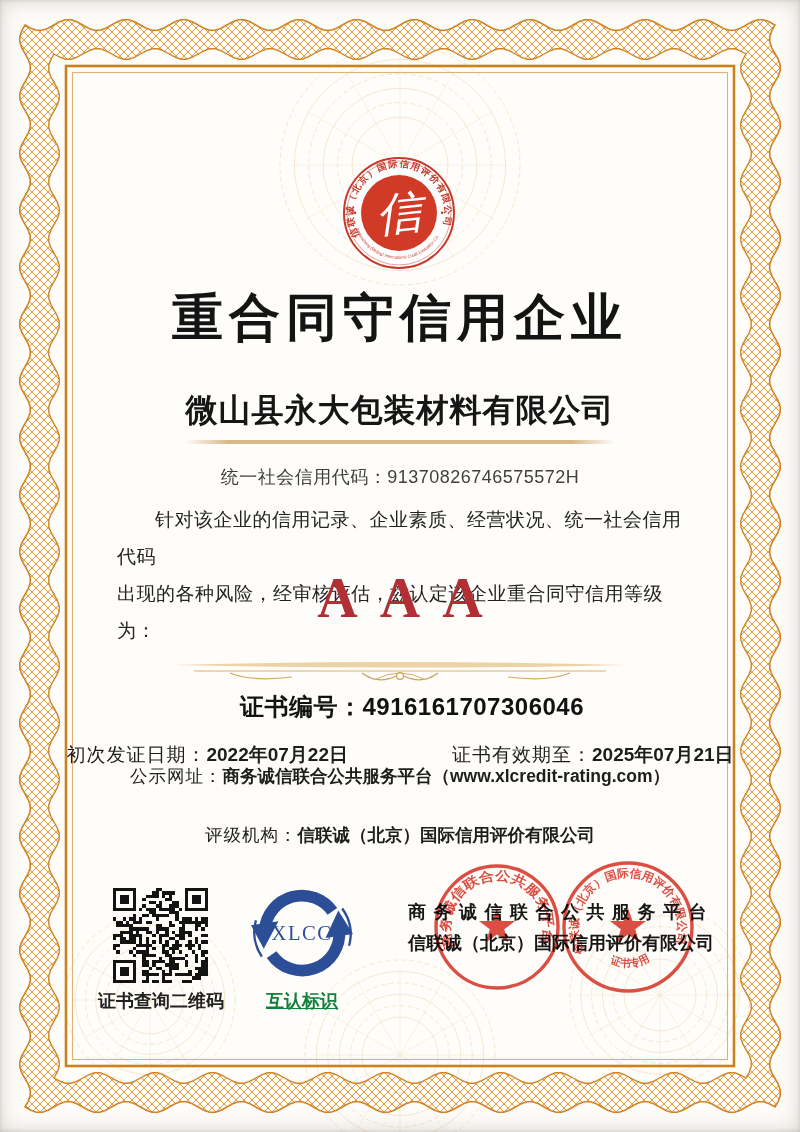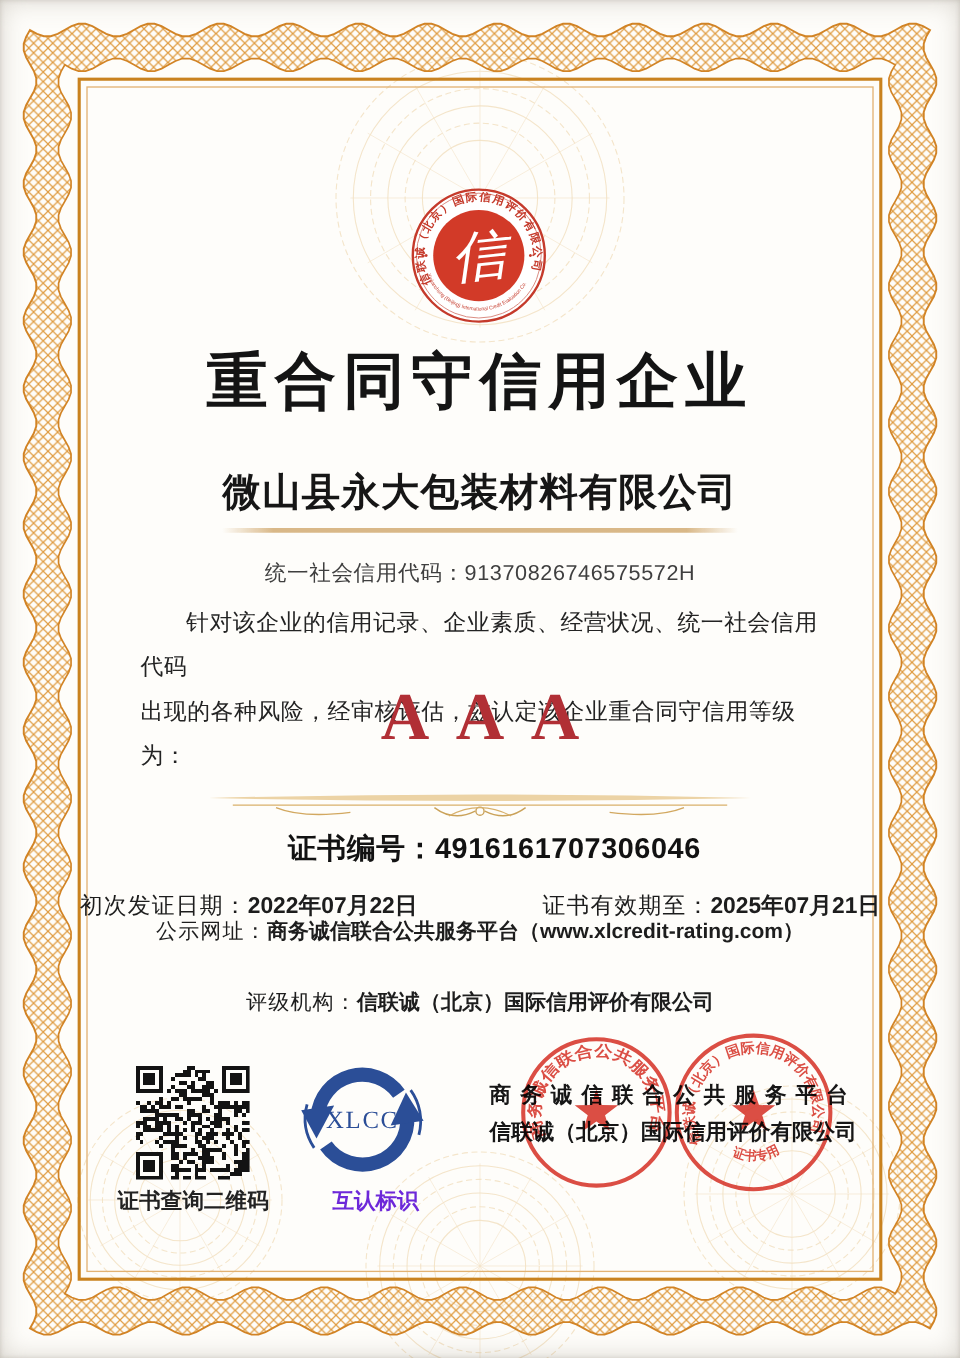--- a/index.html
+++ b/index.html
@@ -62,23 +62,23 @@
   .dates-row .val,.info-line .val{font-weight:600;}
   .info-line{left:0;right:0;text-align:center;font-size:17.5px;color:#1d1d1d;}
   .website-line{top:752px;margin-top:12px;}
   .agency-line{top:823px;}
 
   .qr{left:113px;top:888px;width:95px;height:95px;}
   .qr-caption{left:83px;top:989px;width:156px;text-align:center;
     font-size:18px;font-weight:700;color:#222;
     font-family:"Liberation Serif","DejaVu Serif",serif;}
   .xlcc{left:243px;top:882px;width:118px;height:102px;}
-  .xlcc-caption{left:254px;top:989px;width:118px;text-align:center;
-    font-size:18px;font-weight:700;color:#6d28d9;
-    font-family:"Liberation Serif","DejaVu Serif",serif;}
+  .xlcc-caption{left:243px;top:989px;width:118px;text-align:center;
+    font-size:18px;font-weight:700;color:#15803d;
+    font-family:"Liberation Serif","DejaVu Serif",serif;text-decoration:underline;}
 
   .issuer-lines{left:408px;top:900px;width:306px;z-index:6;}
   .issuer-lines .line1{font-size:18px;font-weight:700;letter-spacing:7.5px;white-space:nowrap;color:#161616;}
   .issuer-lines .line2{font-size:18px;font-weight:700;letter-spacing:0;margin-top:7px;white-space:nowrap;color:#161616;}
 
   .seal{z-index:8;opacity:.88;mix-blend-mode:multiply;}
   .seal-left{left:432px;top:862px;width:130px;height:130px;}
   .seal-right{left:560px;top:859px;width:136px;height:136px;}
 </style>
 </head>

